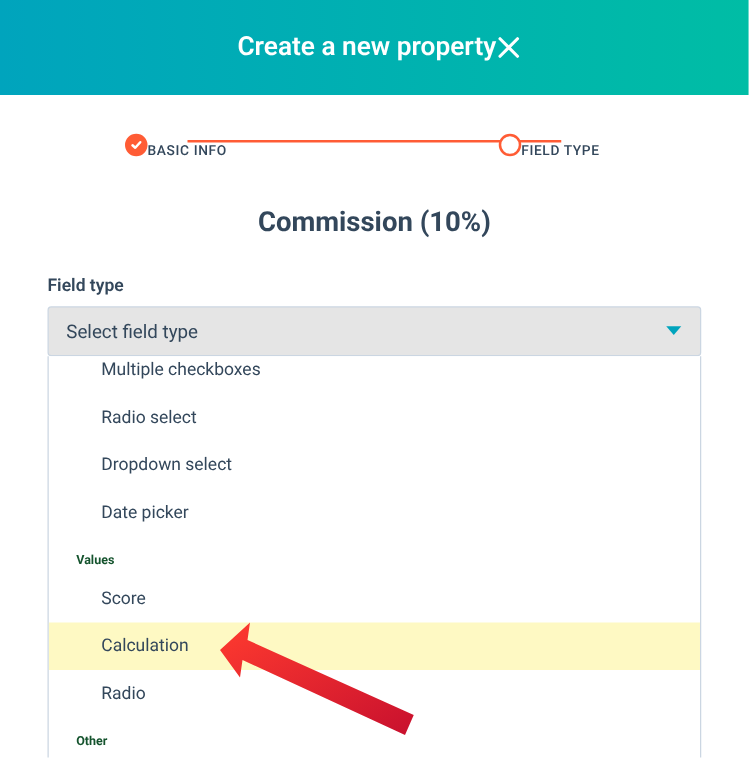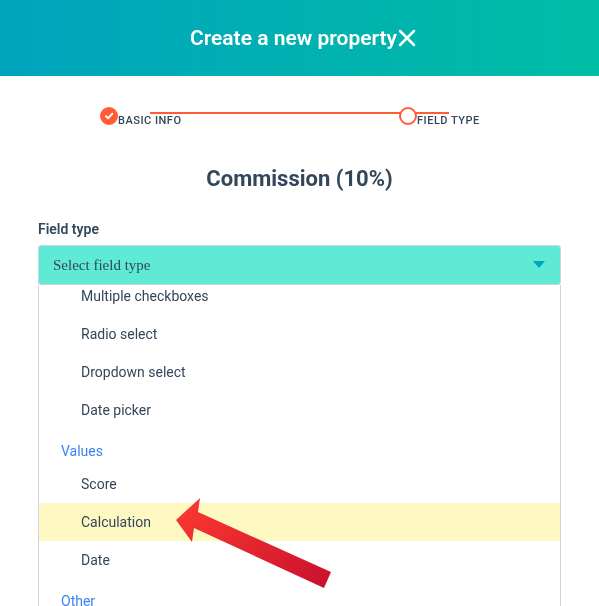--- a/index.html
+++ b/index.html
@@ -88,30 +88,29 @@
   }
   .field-label {
     font-size:14px;
     font-weight:600;
     color:#33475b;
     margin-bottom:8px;
   }
   .select-box {
     height:40px;
     border:1px solid #cbd6e2;
-    background:#5eead4;
+    background:#e5e5e5;
     border-radius:3px;
     display:flex;
     align-items:center;
     justify-content:space-between;
     padding:0 14px;
     cursor:pointer;
     color:#33475b;
     font-size:15px;
-    font-family:Liberation Serif, serif;
   }
   .caret-down svg { fill:#00a4bd; }
   .dropdown {
     border:1px solid #cbd6e2;
     border-top:none;
     background:#fff;
     position:relative;
     padding-bottom:6px;
     height: 332px;
     overflow:hidden;
@@ -119,23 +118,23 @@
   .dd-item {
     padding:11px 14px 11px 42px;
     font-size:14px;
     color:#33475b;
     cursor:pointer;
   }
   .dd-item.cut-top { padding-top:3px; }
   .dd-item.highlight { background:#fef9c3; }
   .dd-group {
     padding:14px 14px 6px 22px;
-    font-size:14px;
-    font-weight:400;
-    color:#3b82f6;
+    font-size:10px;
+    font-weight:700;
+    color:#14532d;
   }
   .arrow {
     position:absolute;
     left:176px;
     top:484px;
     pointer-events:none;
   }
 </style>
 </head>
 <body>
@@ -179,21 +178,21 @@
     </span>
   </div>
   <div class="dropdown">
     <div class="dd-item cut-top">Multiple checkboxes</div>
     <div class="dd-item">Radio select</div>
     <div class="dd-item">Dropdown select</div>
     <div class="dd-item">Date picker</div>
     <div class="dd-group">Values</div>
     <div class="dd-item">Score</div>
     <div class="dd-item highlight">Calculation</div>
-    <div class="dd-item">Date</div>
+    <div class="dd-item">Radio</div>
     <div class="dd-group">Other</div>
   </div>
 </div>
 
 <svg class="arrow" width="170" height="110" viewBox="0 0 170 110">
   <defs>
     <linearGradient id="g" x1="0" y1="0" x2="1" y2="1">
       <stop offset="0" stop-color="#ff3b2f"></stop>
       <stop offset="1" stop-color="#c8102e"></stop>
     </linearGradient>

